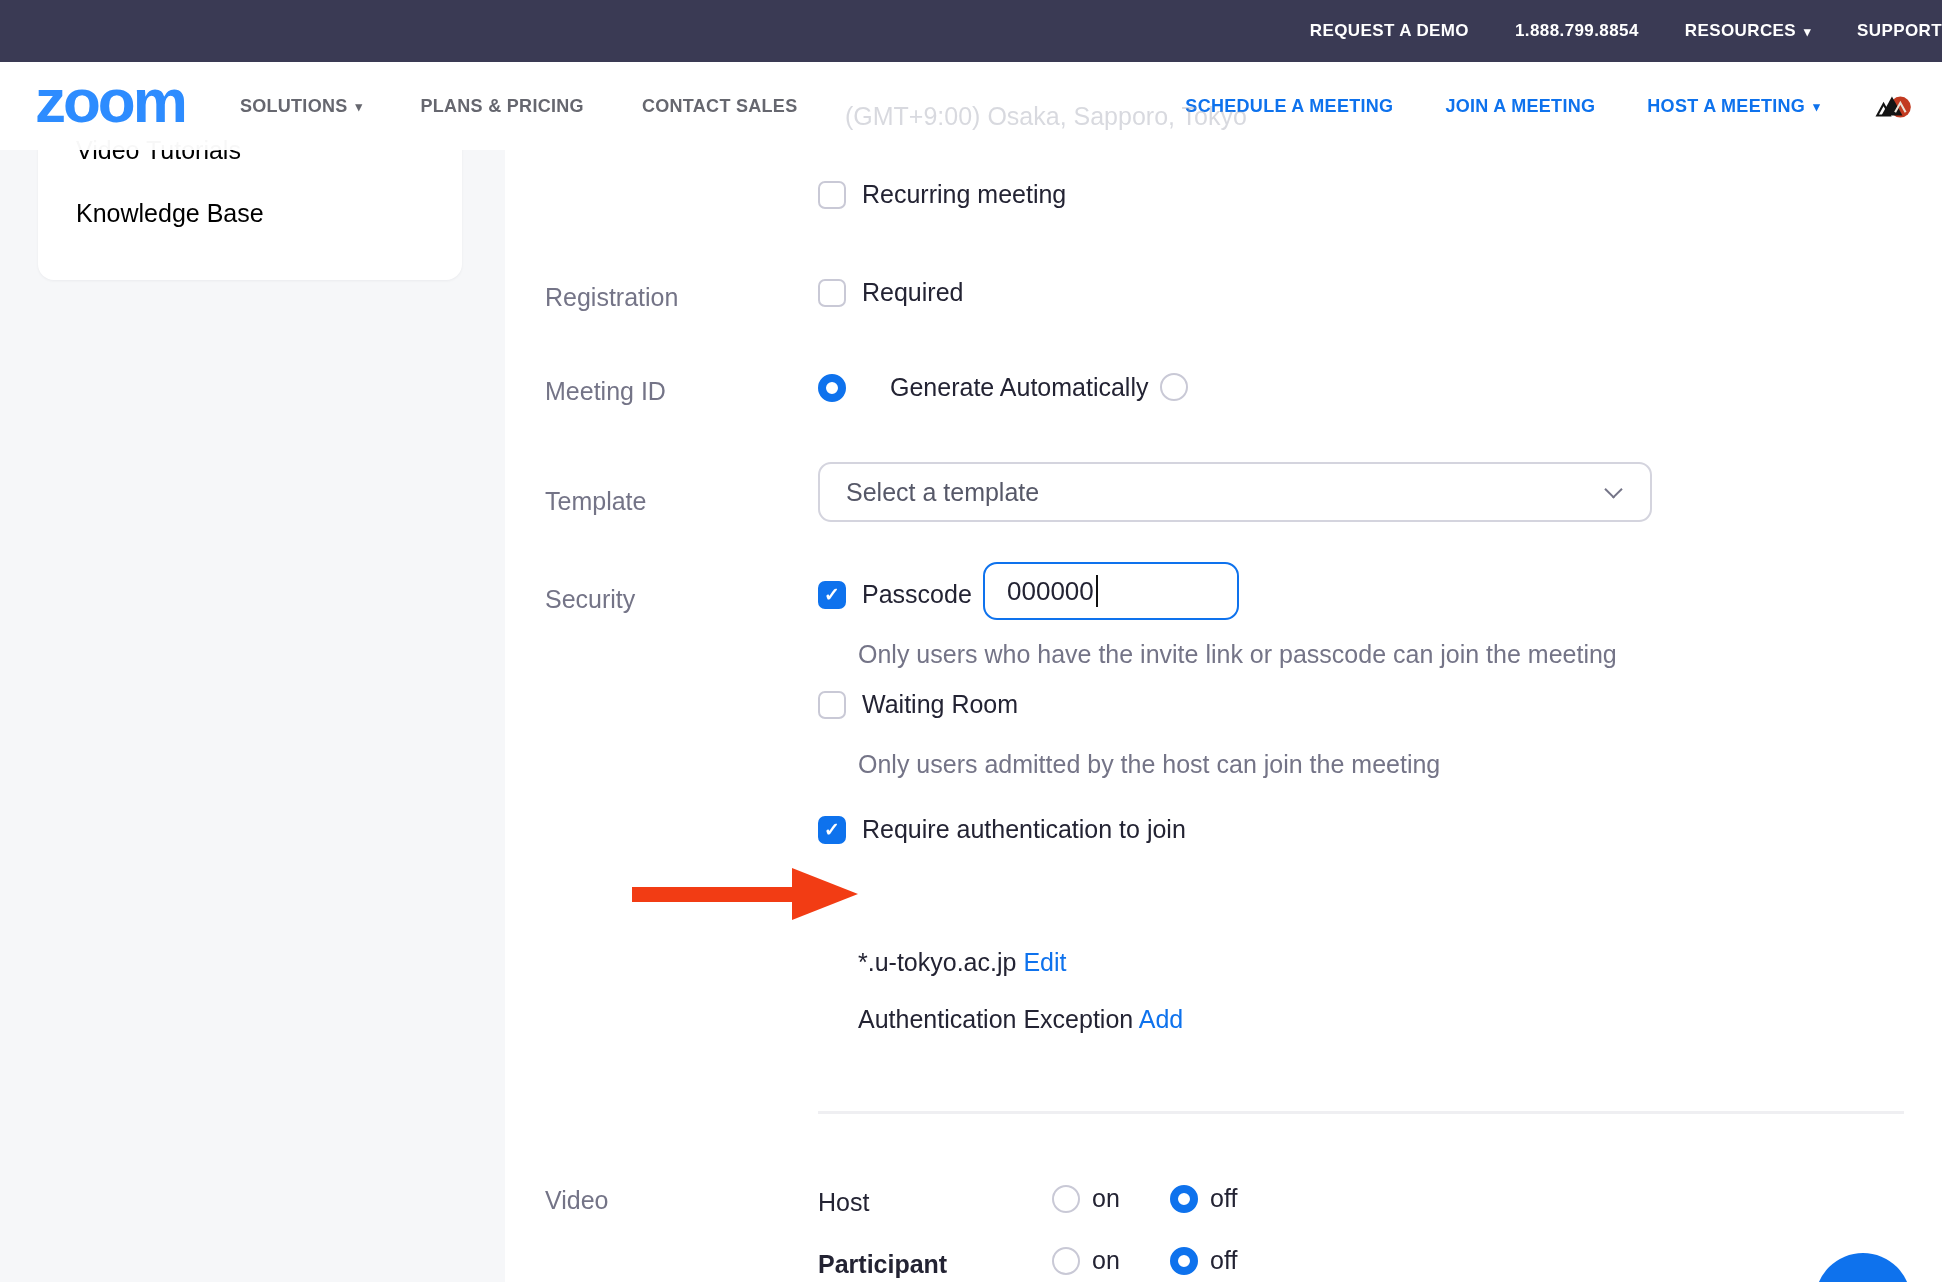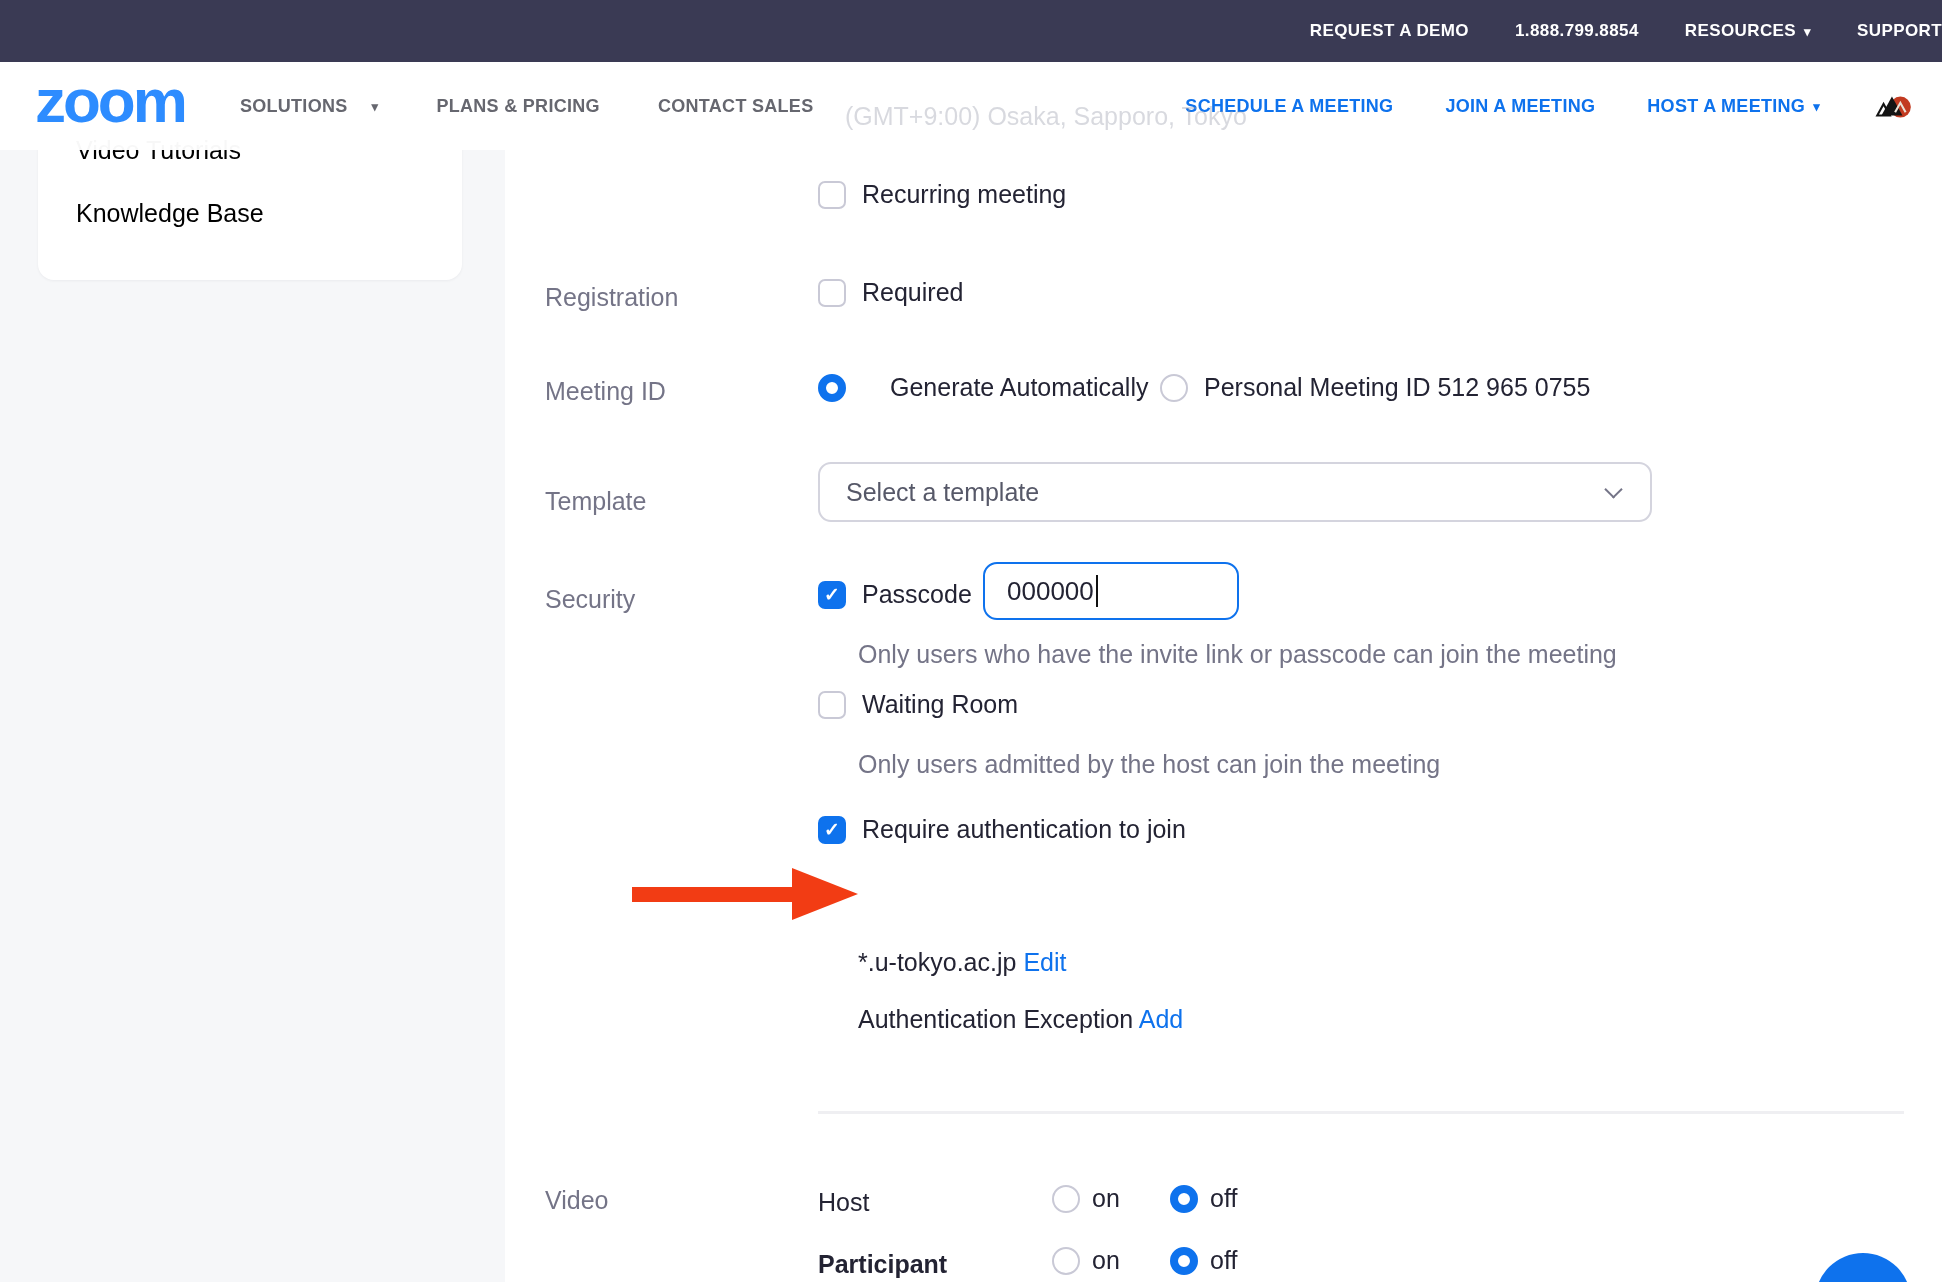--- a/index.html
+++ b/index.html
@@ -26,21 +26,21 @@
     background:rgba(255,255,255,.97); display:flex; align-items:center;
     z-index:5;
   }
   .logo{
     margin-left:35px; font-size:62px; font-weight:700; letter-spacing:-3px;
     color:#2d8cff; line-height:1; padding-bottom:10px; cursor:pointer;
   }
   .nav-left{ display:flex; align-items:center; gap:58px; margin-left:55px; }
   .nav-left .nav-item{
     color:#66676f; font-size:18px; font-weight:700; letter-spacing:.3px;
-    cursor:pointer; display:flex; align-items:center; gap:24px;
+    cursor:pointer; display:flex; align-items:center; gap:8px;
   }
   .nav-right{ display:flex; align-items:center; gap:52px; margin-left:auto; margin-right:28px; }
   .nav-right .nav-link{
     color:#0e72ed; font-size:18px; font-weight:700; letter-spacing:.3px;
     cursor:pointer; display:flex; align-items:center; gap:8px;
   }
   .avatar{ width:42px; height:42px; border-radius:4px; overflow:hidden; cursor:pointer; background:#fff; }
   .ghost-tz{
     position:absolute; left:845px; top:40px; font-size:25px;
     color:#9a9eac; opacity:.38; pointer-events:none; white-space:nowrap;
@@ -140,21 +140,20 @@
     <span class="ftext">Required</span>
   </div>
 
   <div class="flabel" style="top:377px;">Meeting ID</div>
   <div class="row-abs" style="left:818px; top:373px;gap:44px;">
     <span class="radio selected"></span>
     <span class="ftext">Generate Automatically</span>
   </div>
   <div class="row-abs" style="left:1160px; top:373px;">
     <span class="radio"></span>
-    <span class="ftext">Personal Meeting ID 512 965 0755</span>
   </div>
 
   <div class="flabel" style="top:487px;">Template</div>
   <div class="select-box" style="left:818px; top:462px; width:834px; height:60px;">
     <span class="sel-text" style="font-size:25px; color:#565868;">Select a template</span>
     <span class="chev"></span>
   </div>
 
   <div class="flabel" style="top:585px;">Security</div>
   <div class="row-abs" style="left:818px; top:580px;">

